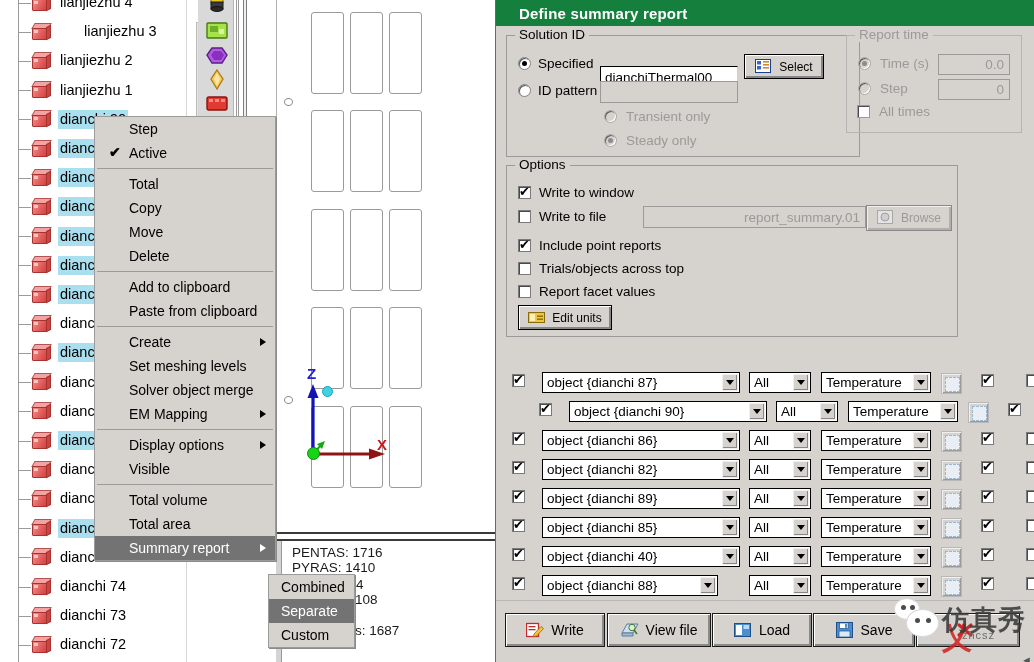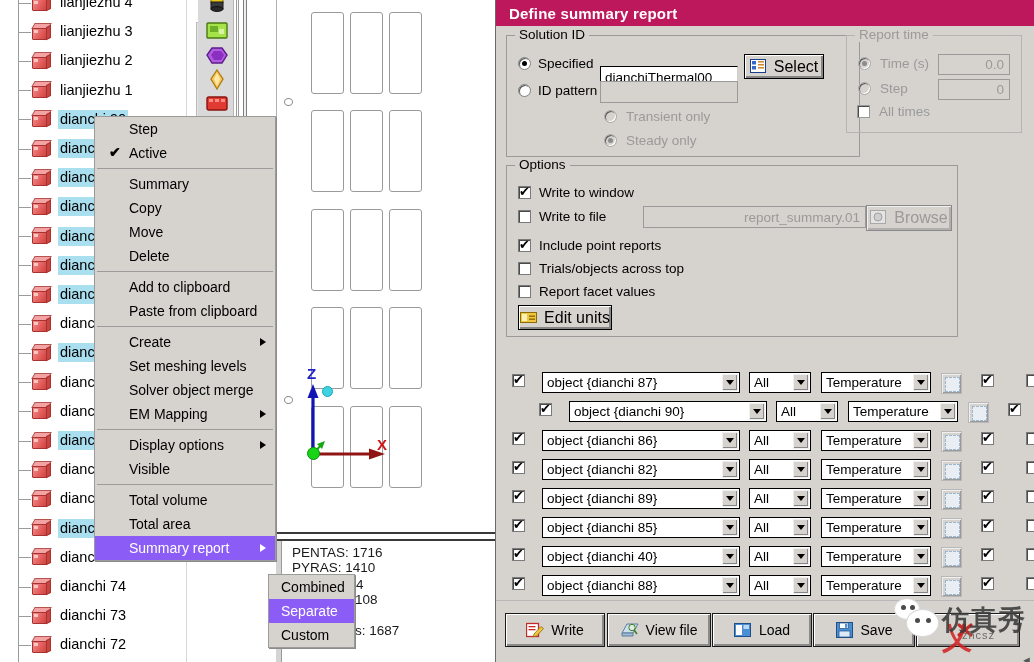--- a/index.html
+++ b/index.html
@@ -137,21 +137,21 @@
   #ctx-menu {
     position: absolute; left: 94px; top: 116px; width: 182px;
     background: #d6d3ce; border: 1px solid #9b9b9b;
     box-shadow: 1px 1px 0 #8b8b8b;
     z-index: 40;
   }
   .ctx-item {
     position: relative; height: 24px; display: flex; align-items: center;
     font-size: 14px; color: #000; padding-left: 34px; white-space: nowrap;
   }
-  .ctx-item.sel { background: #8b5cf6; color: #ffffff; }
+  .ctx-item.sel { background: #737373; color: #ffffff; }
   .ctx-check {
     position: absolute; left: 14px; top: 50%; transform: translateY(-55%);
     font-size: 14px; font-weight: 700;
   }
   .ctx-arrow {
     position: absolute; right: 9px; top: 50%; transform: translateY(-50%);
     width: 0; height: 0;
     border-top: 4.5px solid transparent; border-bottom: 4.5px solid transparent;
     border-left: 6px solid #000;
   }
@@ -167,23 +167,23 @@
   #ctx-submenu .ctx-item { padding-left: 12px; height: 24px; }
 
   
   #dialog {
     position: absolute; left: 495px; top: 0; width: 539px; height: 662px;
     background: #d6d3ce; border-left: 1px solid #6a6a6a;
     z-index: 20;
   }
   #dlg-title {
     position: absolute; left: 0; top: 0; width: 539px; height: 26px;
-    background: #be185d; color: #ffffff;
+    background: #15803d; color: #ffffff;
     font-size: 15px; font-weight: 700; display: flex; align-items: center;
-    padding-left: 13px; letter-spacing: .2px;
+    padding-left: 23px; letter-spacing: .2px;
   }
   .grp {
     position: absolute; border: 1px solid #9a9a9a;
   }
   .grp-label {
     position: absolute; top: -9px; left: 8px; background: #d6d3ce;
     padding: 0 4px; font-size: 13.5px; color: #000;
   }
   .grp-label.dim { color: #9a9a9a; }
   .lbl { position: absolute; font-size: 13.5px; color: #000; white-space: nowrap; }
@@ -218,21 +218,21 @@
     padding-left: 4px; overflow: hidden;
   }
   .txtinput.disabled { background: #d6d3ce; border-color: #9a9a9a; color: #9a9a9a; }
   .txtinput.right { justify-content: flex-end; padding-right: 5px; }
 
   .btn {
     position: absolute; background: #d6d3ce;
     border: 1px solid #000;
     box-shadow: inset 1px 1px 0 #ffffff, inset -2px -2px 0 #868686;
     display: flex; align-items: center; justify-content: center;
-    font-size: 16px; color: #000; gap: 6px;
+    font-size: 12px; color: #000; gap: 6px;
   }
   .btn.dim { color: #9a9a9a; box-shadow: inset 1px 1px 0 #efefef, inset -2px -2px 0 #b0b0b0; border-color:#8a8a8a; }
 
   
   #tbl-head {
     position: absolute; left: 0; top: 348px; width: 539px; height: 22px;
   }
   #tbl-body { position: absolute; left: 0; top: 370px; width: 539px; height: 227px; overflow: hidden; }
   .trow { position: absolute; left: 0; width: 539px; height: 29px; }
   .combo {
@@ -314,21 +314,21 @@
         <div class="tree-row" style="position: absolute; left: 0px; top: -12px; width: 196px;">
           <div class="tree-stem"></div>
           <div class="tree-dash"></div>
           <div class="cube-icon">
             <div class="side"></div>
             <div class="body"></div>
             <div class="hl"></div>
           </div>
           <span class="tree-label">lianjiezhu 4</span>
         </div>
-        <div class="tree-row" style="position: absolute; left: 0px; top: 17.2px; width: 216px;">
+        <div class="tree-row" style="position: absolute; left: 0px; top: 17.2px; width: 216px; gap: 24px;">
           <div class="tree-stem"></div>
           <div class="tree-dash"></div>
           <div class="cube-icon">
             <div class="top"></div>
             <div class="side"></div>
             <div class="body"></div>
             <div class="hl"></div>
           </div>
           <span class="tree-label">lianjiezhu 3</span>
         </div>
@@ -676,21 +676,21 @@
   <div id="ctx-menu">
       <div class="ctx-item">
         <span>Step</span>
       </div>
       <div class="ctx-item">
         <span class="ctx-check">✔</span>
         <span>Active</span>
       </div>
       <div class="ctx-sep"></div>
       <div class="ctx-item">
-        <span>Summary</span>
+        <span>Total</span>
       </div>
       <div class="ctx-item">
         <span>Copy</span>
       </div>
       <div class="ctx-item">
         <span>Move</span>
       </div>
       <div class="ctx-item">
         <span>Delete</span>
       </div>
@@ -1009,21 +1009,21 @@
             <div class="arr">
               <i></i>
             </div>
           </div>
           <div class="editcell" style="left: 445px; top: 3px;"></div>
           <div class="cbox on" style="left: 485px; top: 4px;"></div>
           <div class="cbox" style="left: 530px; top: 4px;"></div>
         </div>
         <div class="trow" style="top: 203px;">
           <div class="cbox on" style="left: 16px; top: 4px;"></div>
-          <div class="combo" style="left: 46px; top: 2px; width: 198px;">
+          <div class="combo" style="left: 46px; top: 2px; width: 176px;">
             <span>object {dianchi 88}</span>
             <div class="arr">
               <i></i>
             </div>
           </div>
           <div class="combo" style="left: 253px; top: 2px; width: 62px;">
             <span>All</span>
             <div class="arr">
               <i></i>
             </div>

